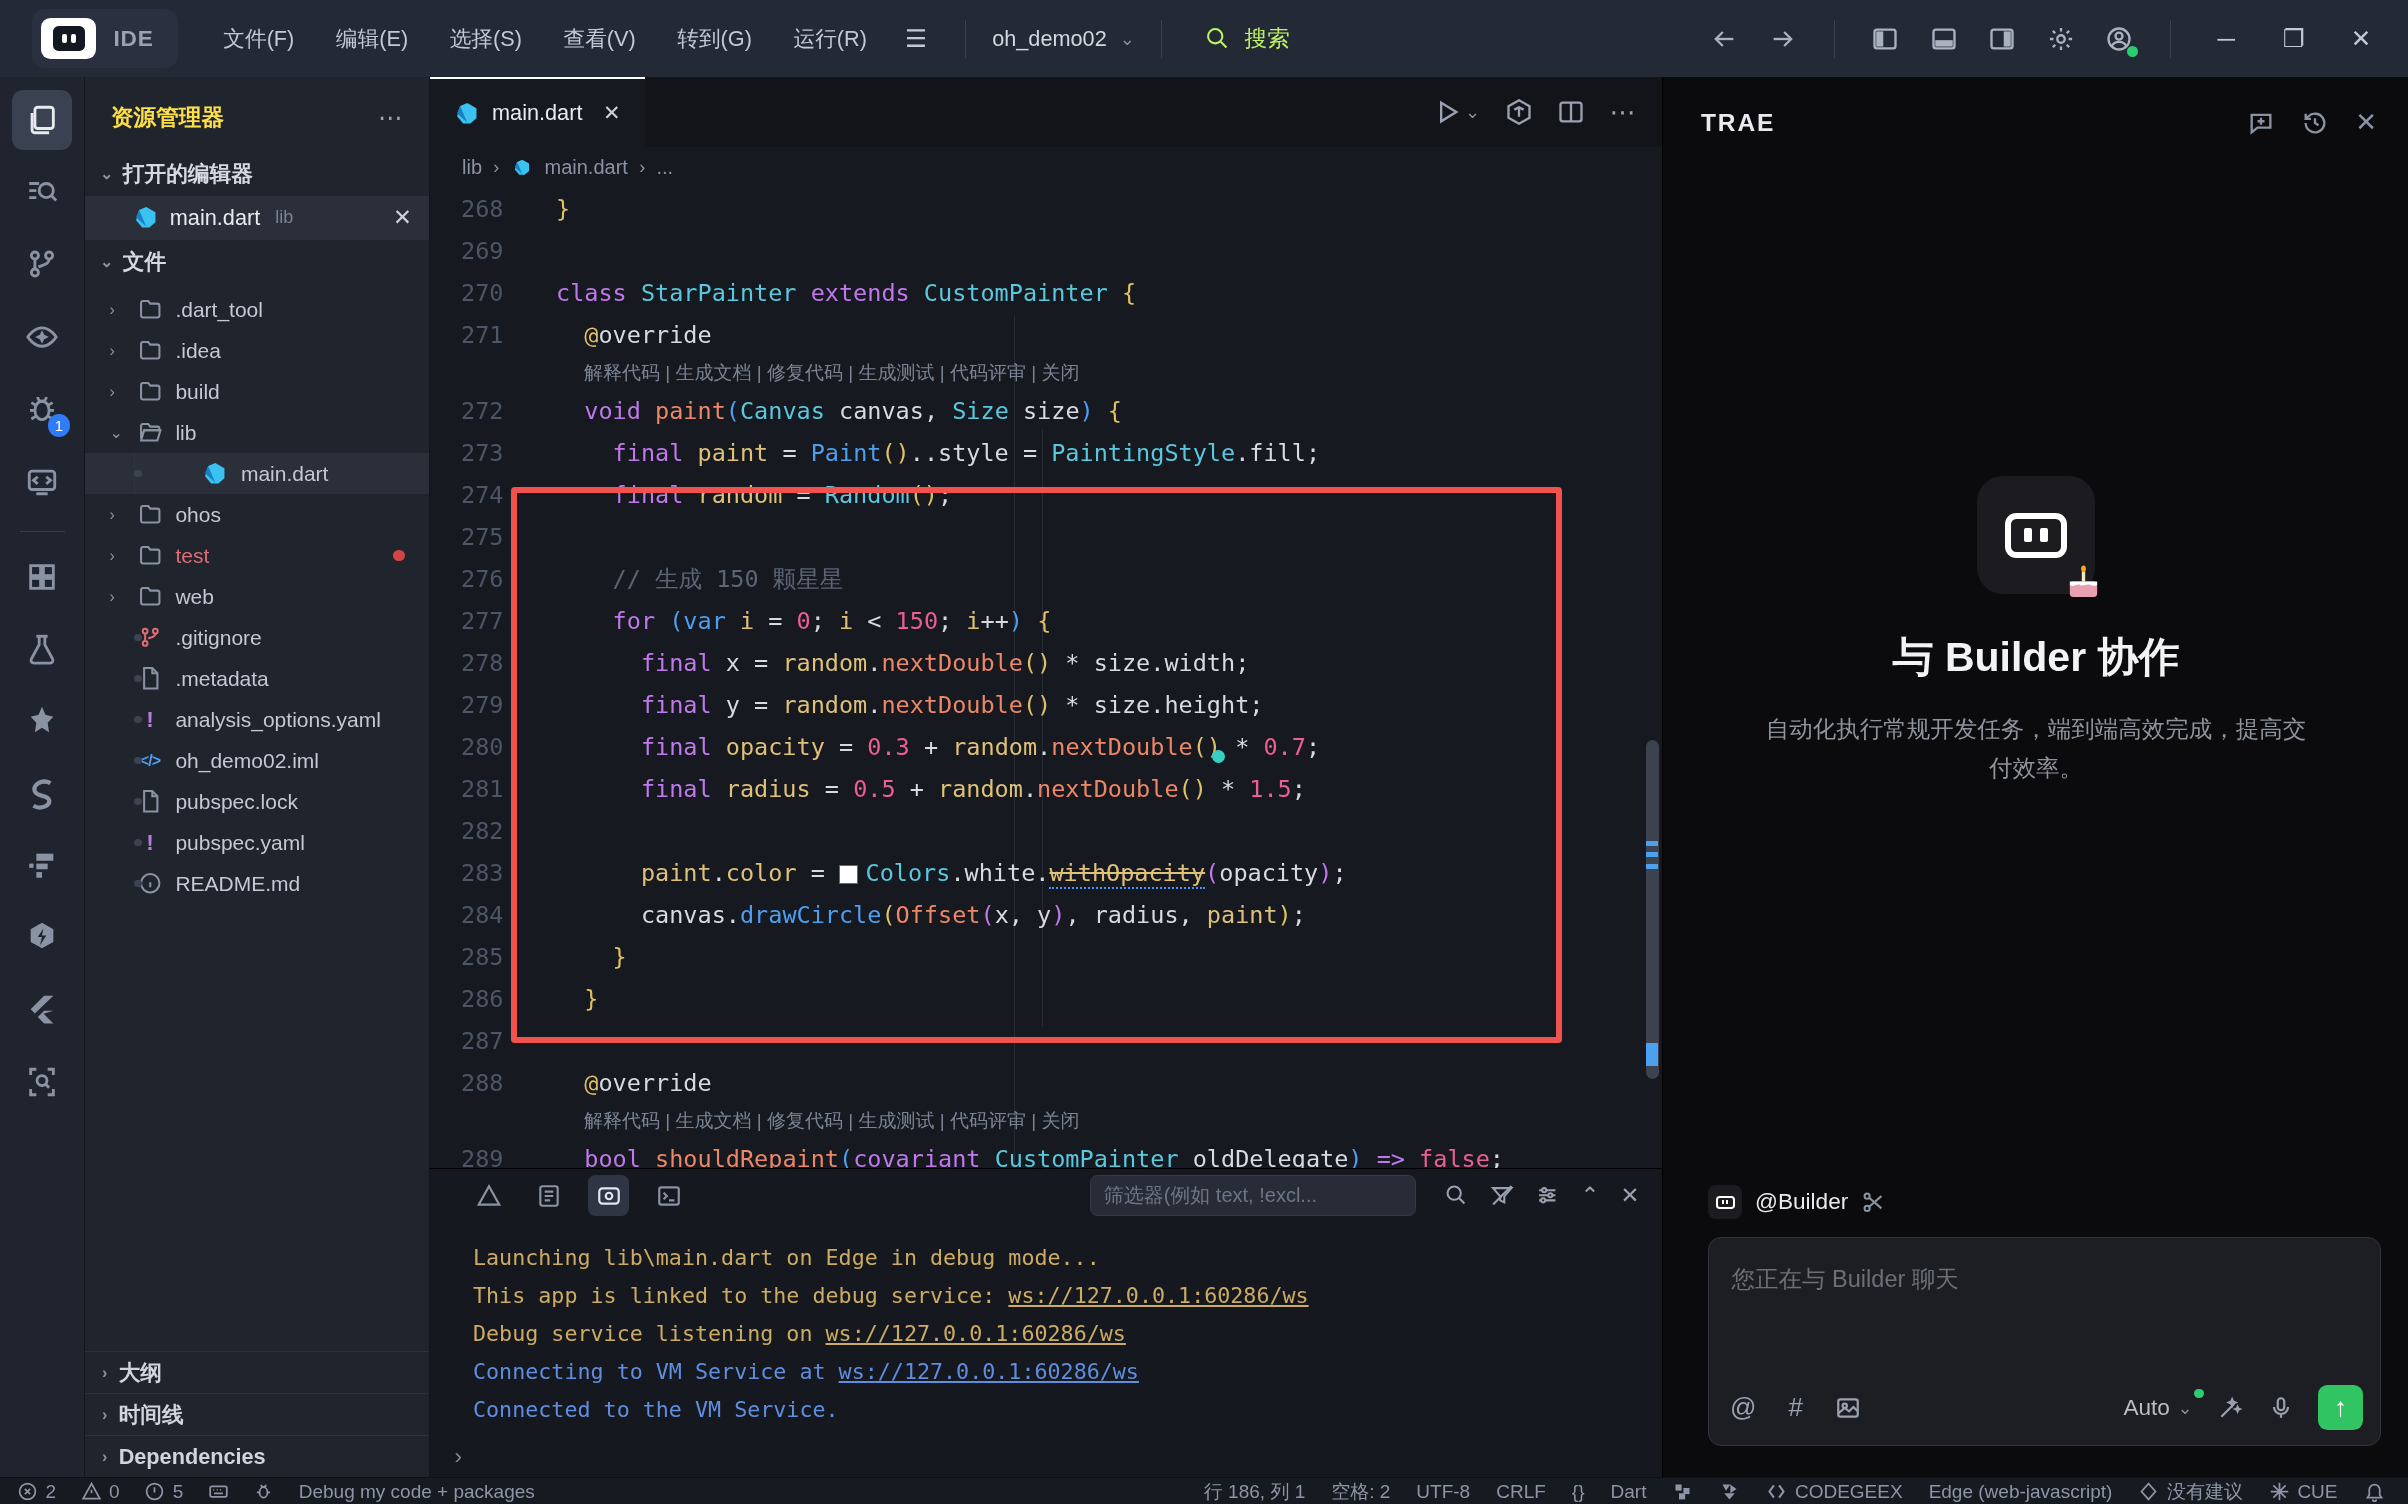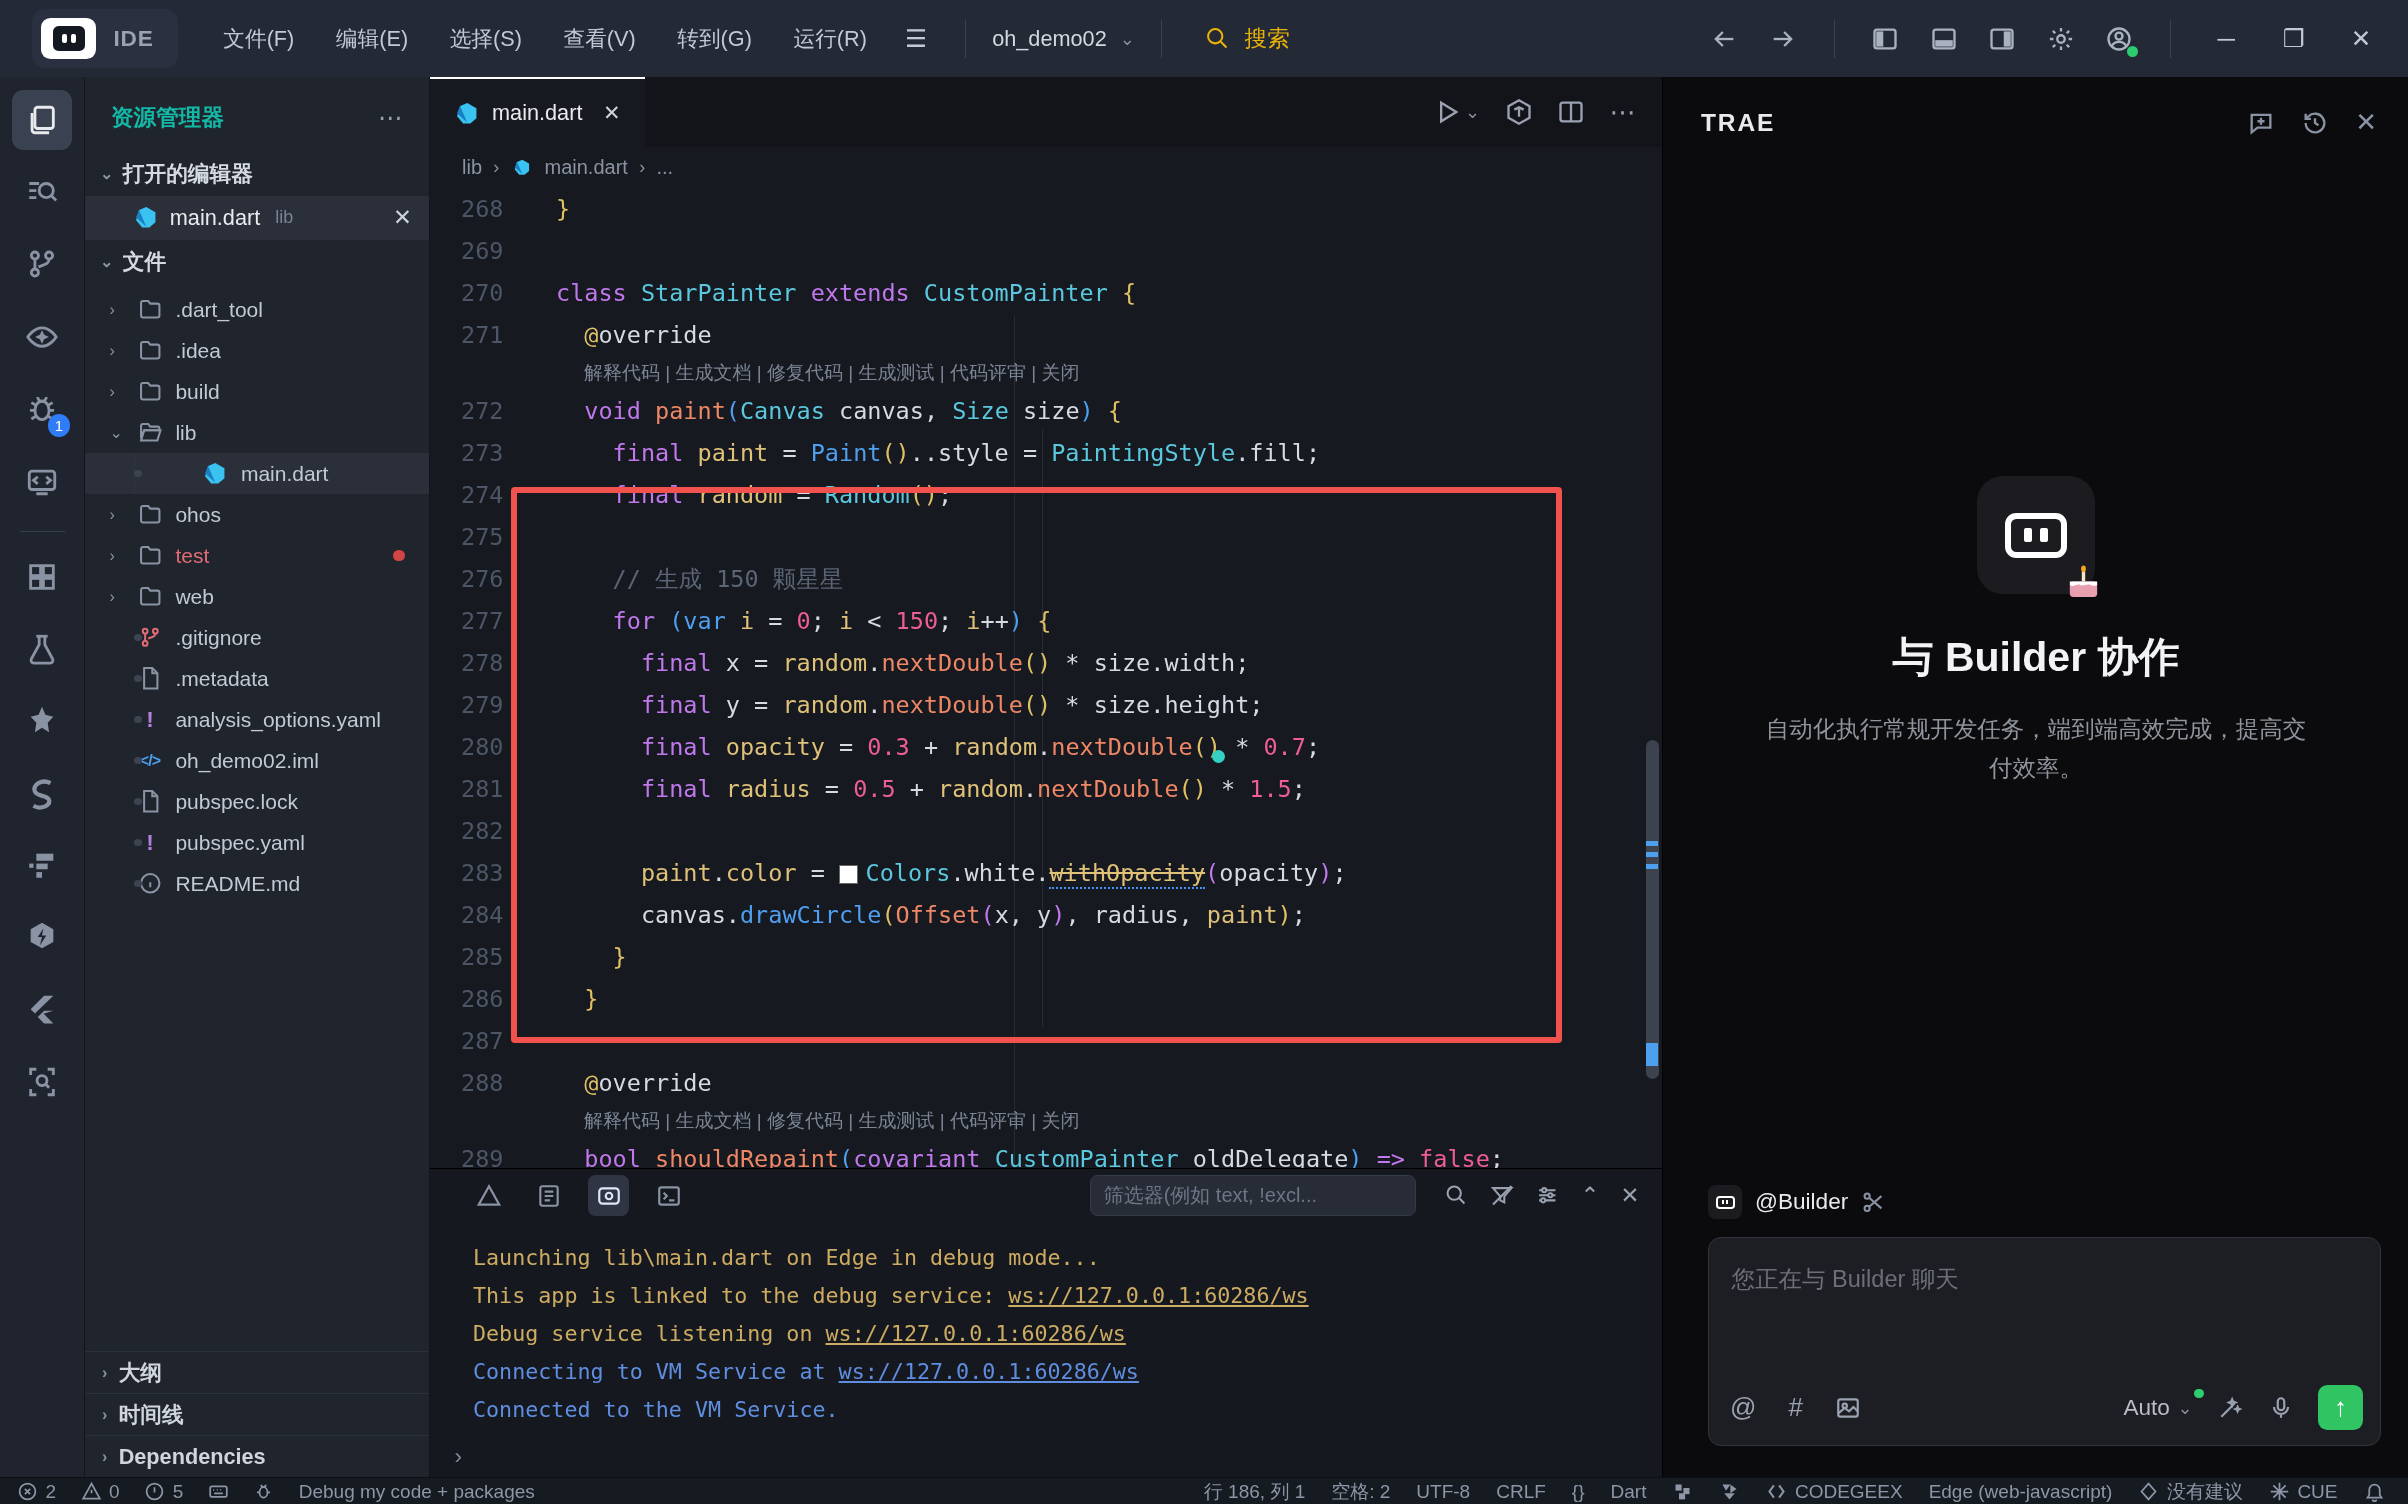--- a/index.html
+++ b/index.html
@@ -17,21 +17,21 @@
   .logo-robot { width:32px; height:24.5px; background:#141821; border-radius:5.6px; display:flex;
     align-items:center; justify-content:center; gap:4.7px; }
   .logo-robot i { width:4.7px; height:9.4px; background:#fff; border-radius:1.9px; }
   .logo-ide { color:#9aa2b1; font-size:22.6px; font-weight:700; letter-spacing:0.9px; }
   .menus { display:flex; align-items:center; margin-left:28px; gap:7.5px; }
   .menu-item { padding:9.4px 17px; font-size:21.7px; color:#c3c9d4; border-radius:7.5px; }
   .hamburger { font-size:24.5px; color:#c3c9d4; padding:7.5px 21px; }
   .tb-sep { width:0.9px; height:38px; background:#3a4150; margin:0 17px; }
   .project-btn { display:flex; align-items:center; gap:13px; font-size:21.7px; color:#d2d7e0; padding:7.5px 9.4px; }
   .chev { color:#8a93a3; font-size:18px; }
-  .tb-search { display:flex; align-items:center; gap:15px; color:#eab308; font-size:22.6px; margin-left:26px; }
+  .tb-search { display:flex; align-items:center; gap:15px; color:#bef264; font-size:22.6px; margin-left:26px; }
   .tb-right { margin-left:auto; display:flex; align-items:center; gap:9.4px; padding-right:19px; }
   .tb-ico { width:49px; height:49px; display:flex; align-items:center; justify-content:center; color:#aab2c0; }
   .tb-ico svg { width:28px; height:28px; }
   .win-ico { width:58px; height:49px; display:flex; align-items:center; justify-content:center; color:#c3c9d4; font-size:24.5px; }
   .acct { position:relative; }
   .acct .dot { position:absolute; right:5.6px; bottom:5.6px; width:11.3px; height:11.3px; border-radius:50%; background:#2ecc71; }
 
   
   .workbench { position:absolute; top:77px; left:0; right:0; bottom:28px; display:flex; }
 
@@ -41,21 +41,21 @@
     color:#8a93a3; position:relative; border-radius:11.3px; }
   .act-ico.sel { background:#3a4150; color:#e8eaee; }
   .act-ico svg { width:34px; height:34px; }
   .act-sep { width:45px; height:0.9px; background:#39404d; margin:7.5px 0 15px; }
   .badge { position:absolute; right:1.9px; bottom:1.9px; min-width:22.6px; height:22.6px; background:#2f7cf6; color:#fff;
     font-size:15px; border-radius:11.3px; display:flex; align-items:center; justify-content:center; }
 
   
   .sidebar { width:345px; background:#1f242d; border-right:0.9px solid #12151b; display:flex; flex-direction:column; }
   .sb-header { display:flex; align-items:center; justify-content:space-between; padding:24.5px 24.5px 19px 26px; }
-  .sb-title { font-size:22.6px; font-weight:700; color:#14b8a6; }
+  .sb-title { font-size:22.6px; font-weight:700; color:#fde047; }
   .sb-more { color:#9aa2b1; font-size:24.5px; letter-spacing:1.9px; }
   .sec-head { display:flex; align-items:center; gap:9.4px; padding:7.5px 9.4px 7.5px 15px; font-size:21.7px; font-weight:700; color:#d5dae2; }
   .sec-head .chev { font-size:16px; }
   .open-item { display:flex; align-items:center; gap:11.3px; background:#2a2f3a; padding:8.5px 17px 8.5px 49px; position:relative; }
   .open-item .fname { color:#e8eaee; font-size:21.7px; }
   .open-item .fdetail { color:#7b8494; font-size:18px; margin-left:3.8px; }
   .open-item .close-x { margin-left:auto; color:#cdd3dc; font-size:22.6px; }
   .tree { margin-top:5.6px; }
   .trow { display:flex; align-items:center; height:41px; padding-left:24.5px; position:relative; font-size:21px; color:#c3c9d4; }
   .trow.sel { background:#2a2f3a; }

